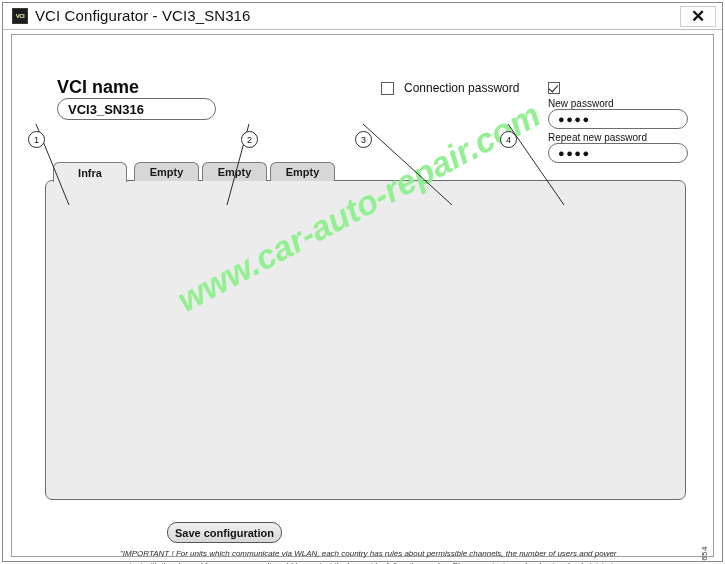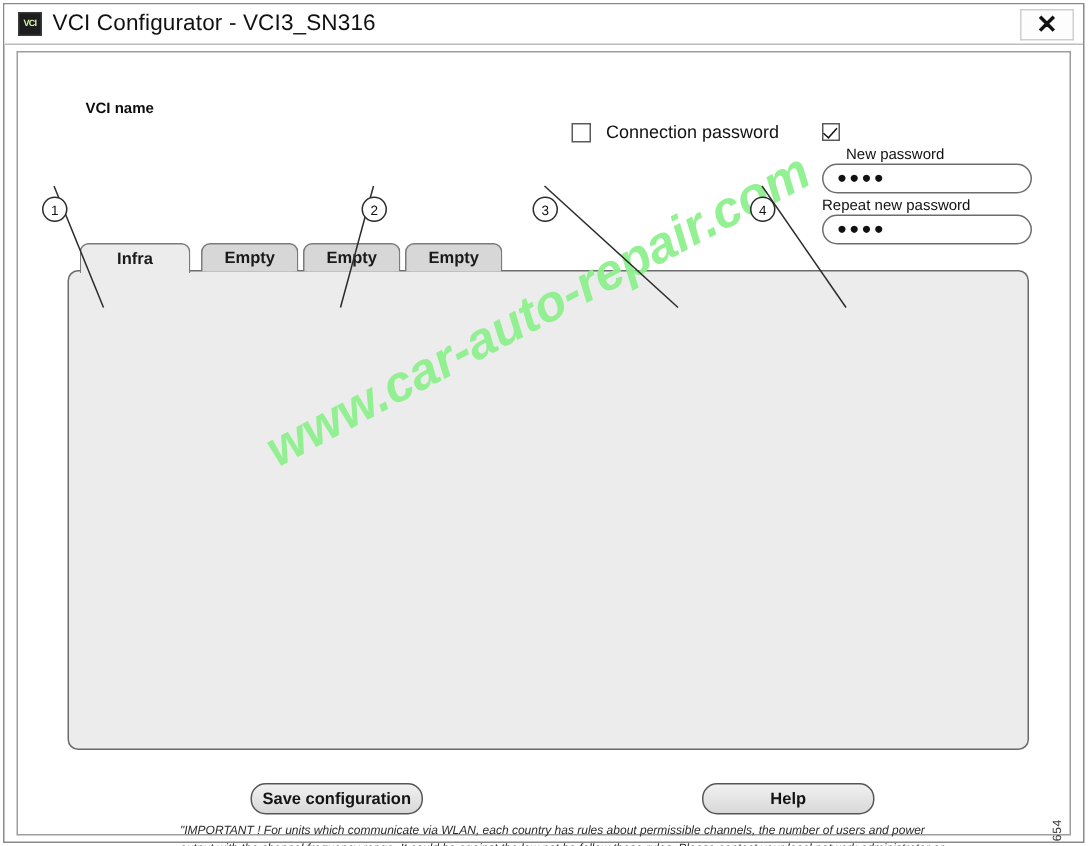--- a/index.html
+++ b/index.html
@@ -72,22 +72,22 @@
     position: absolute;
     left: 8px; top: 31px;
     width: 703px; height: 523px;
     border: 1px solid #9e9e9e;
     background: #ffffff;
   }
 
   
   .vci-label {
     position: absolute;
-    left: 45px; top: 32px;
-    font-size: 10px;
+    left: 45px; top: 42px;
+    font-size: 18px;
     font-weight: bold;
     color: #0d0d0d;
   }
   .vci-input {
     position: absolute;
     left: 45px; top: 63px;
     width: 159px; height: 22px;
     border: 1px solid #6d6d6d;
     border-radius: 11px;
     background: #ffffff;
@@ -142,21 +142,21 @@
     height: 20px;
     border: 1px solid #6d6d6d;
     border-radius: 10px;
     background: #ffffff;
     display: flex; align-items: center;
     padding: 0 9px;
     font-size: 11px;
     letter-spacing: 1.5px;
     color: #111;
   }
-  #newpw-label { left: 552px; top: 63px; }
+  #newpw-label { left: 536px; top: 63px; }
   #newpw-input { left: 536px; top: 74px; width: 140px; }
   #reppw-label { left: 536px; top: 97px; }
   #reppw-input { left: 536px; top: 108px; width: 140px; }
 
   
   .callout {
     position: absolute;
     width: 17px; height: 17px;
     border: 1px solid #2b2b2b;
     border-radius: 50%;
@@ -406,20 +406,21 @@
     <div class="content">
 
       <svg class="leaders" viewBox="0 0 703 523">
         <line x1="24" y1="89" x2="57" y2="170" stroke="#2b2b2b" stroke-width="1"></line>
         <line x1="237" y1="89" x2="215" y2="170" stroke="#2b2b2b" stroke-width="1"></line>
         <line x1="351" y1="89" x2="440" y2="170" stroke="#2b2b2b" stroke-width="1"></line>
         <line x1="496" y1="89" x2="552" y2="170" stroke="#2b2b2b" stroke-width="1"></line>
       </svg>
 
       <div class="vci-label">VCI name</div>
+      <div class="vci-input">VCI3_SN316</div>
 
       <div class="conn-pass">
         <span class="chk big"></span>
         <span>Connection password</span>
       </div>
 
       <div class="change-cfg">
         <span class="chk checked"></span>
       </div>
 
@@ -506,20 +507,19 @@
 
       <div class="flabel" style="left:350px; top:326px; width:120px;">Password phrase</div>
       <div class="field" style="left:476px; top:322px; width:178px; background:#ededed; border-color:#9a9a9a;"></div>
 
       <div class="flabel" style="left:370px; top:358px; width:100px;">WPA2 key</div>
       <div class="field" style="left:476px; top:354px; width:178px; background:#ededed; border-color:#9a9a9a; font-size:7px; letter-spacing:0.4px;">●●●●●●●●●●●●●●●●●●●●●●●●●●●●●●</div>
 
       <div class="watermark">www.car-auto-repair.com</div>
 
       <div class="btn" id="save-config">Save configuration</div>
-      <div class="btn" id="help-btn">Help</div>
 
       <div class="footnote">"IMPORTANT ! For units which communicate via WLAN, each country has rules about permissible channels, the number of users and power output with the channel frequency range. It could be against the law not be follow these rules. Please contact your local network administrator or appropiate authority in the country where the product will be used to ensure that you make the correct settings.</div>
 
       <div class="side-num">336 654</div>
     </div>
   </div>
 </div>
 
 </body></html>

